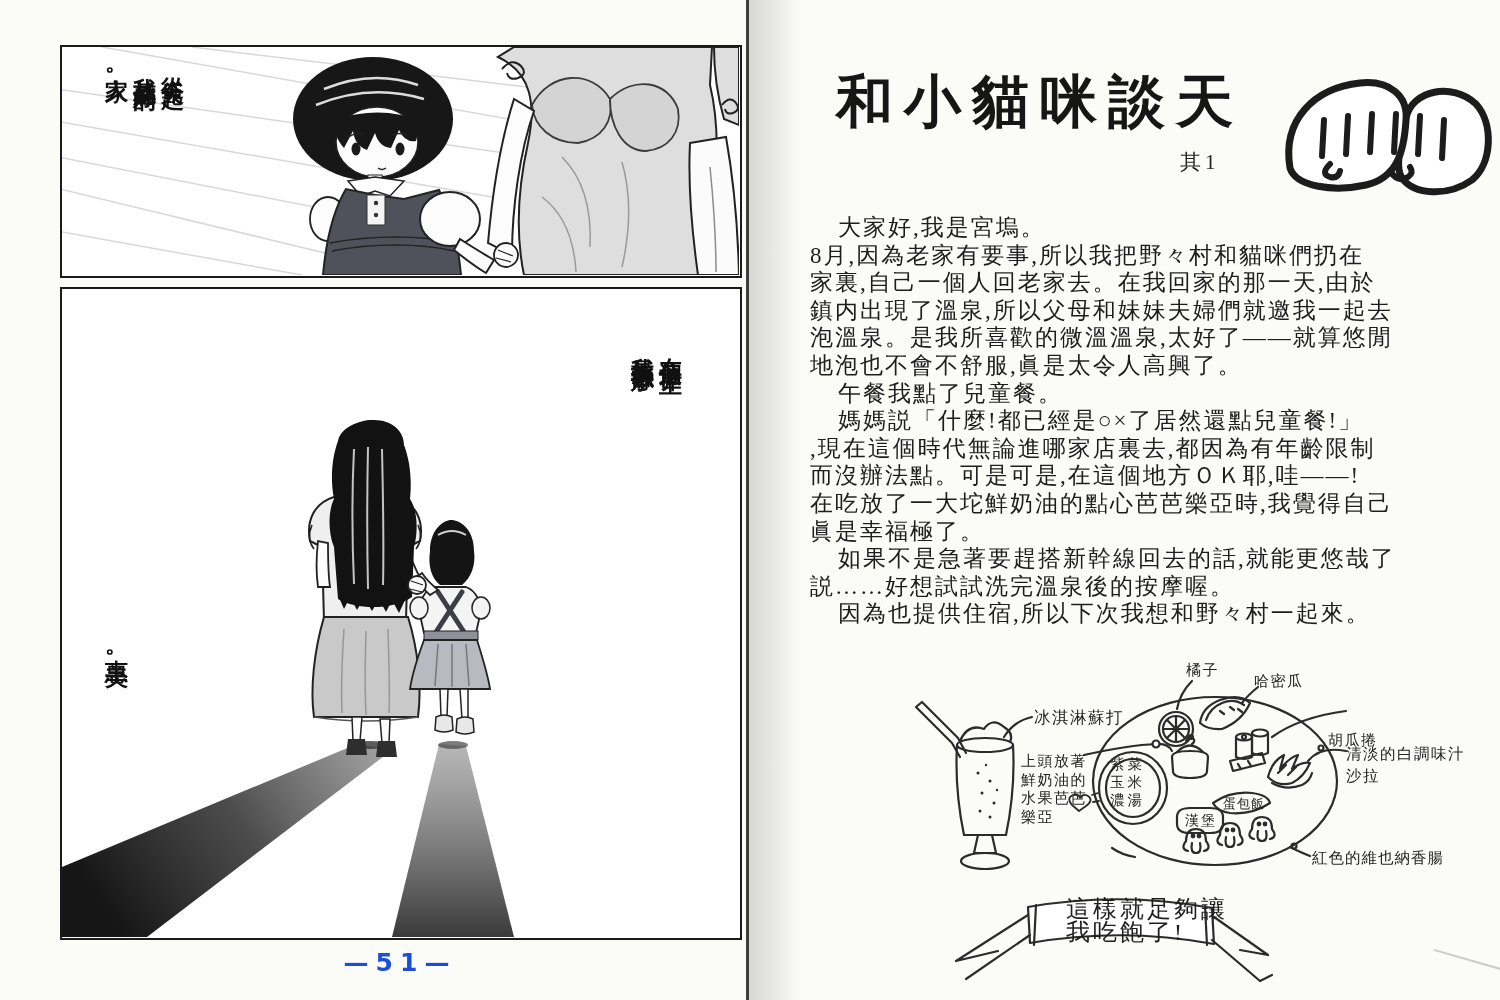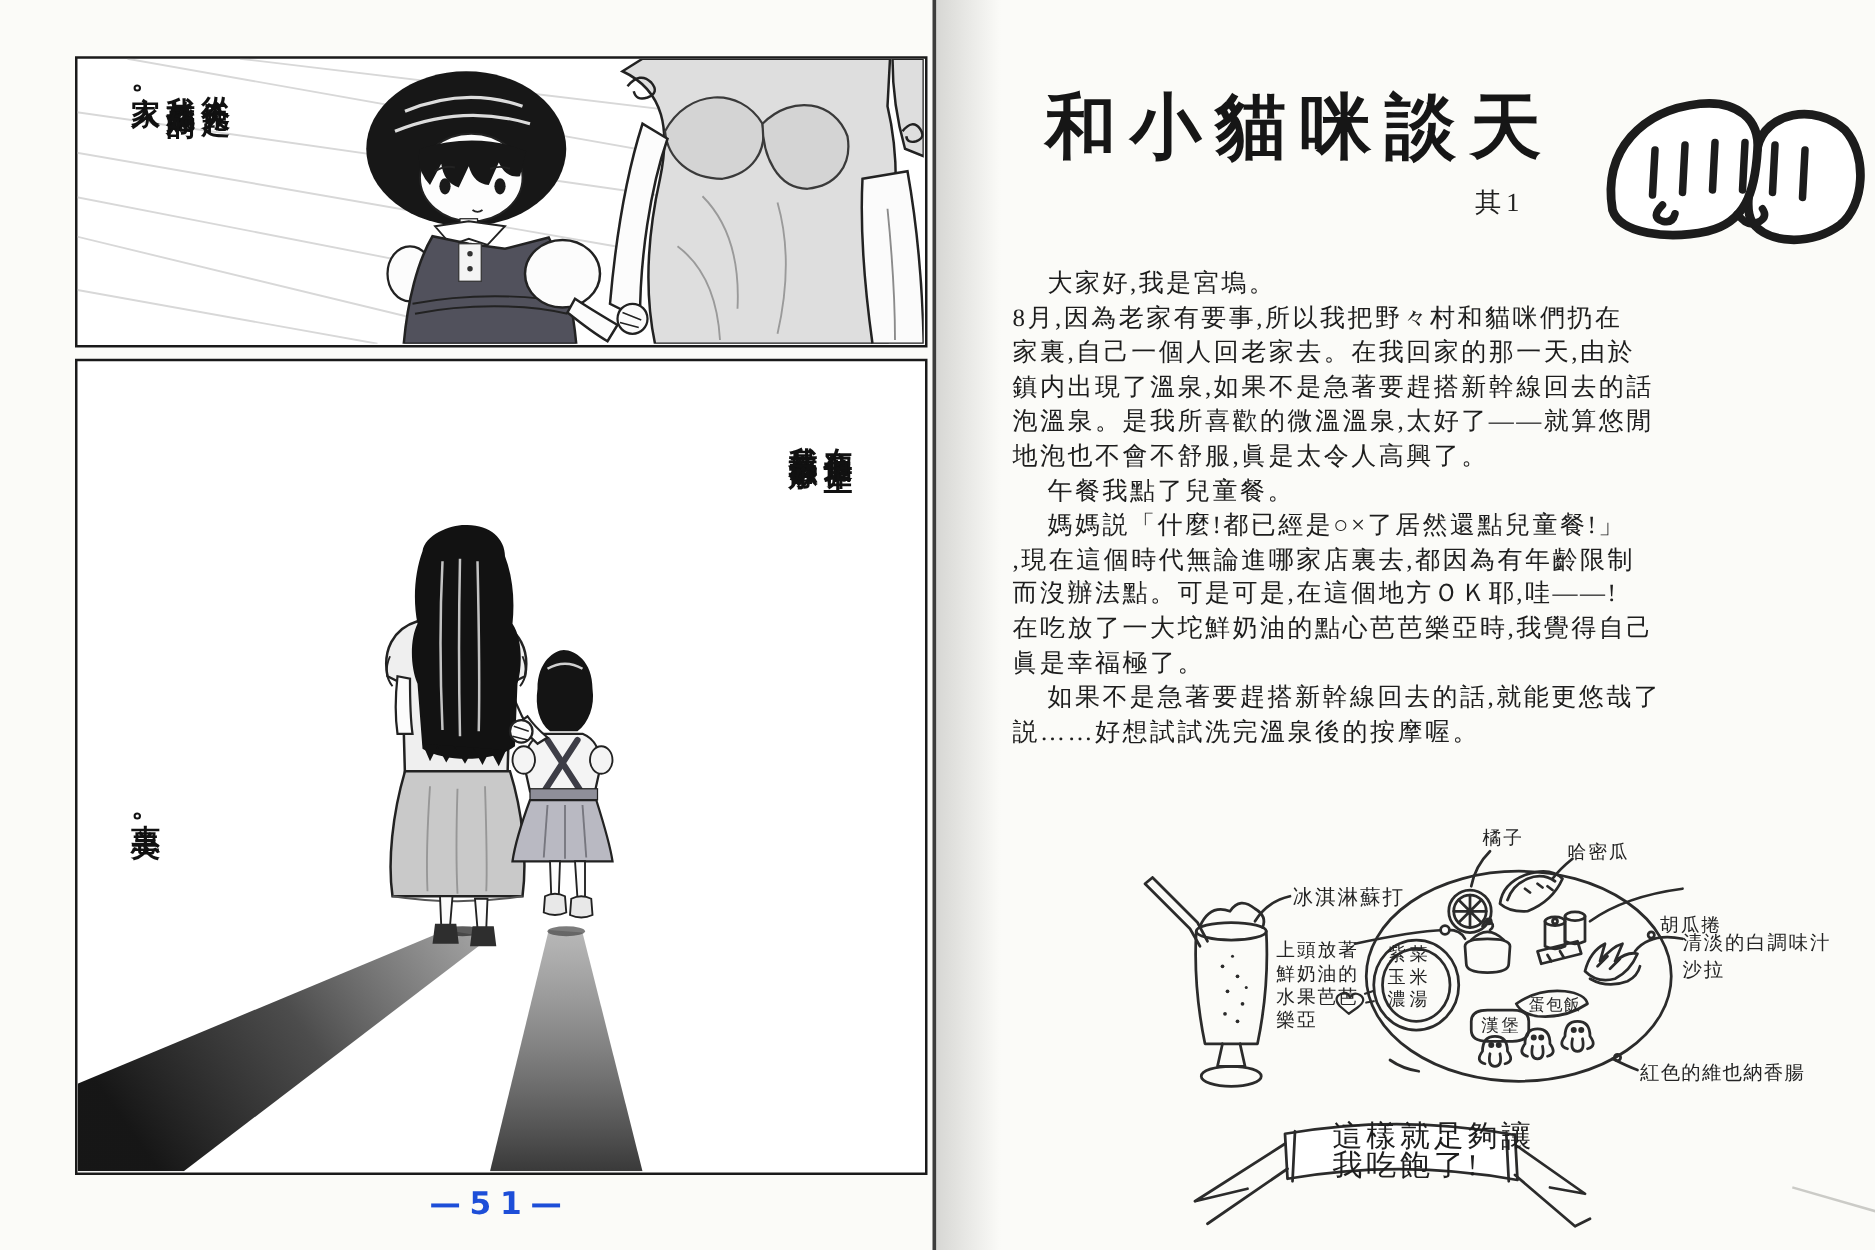--- a/index.html
+++ b/index.html
@@ -35,21 +35,21 @@
   .gutter-shade{left:749px;top:0;width:52px;height:1000px;
     background:linear-gradient(90deg,rgba(185,185,182,.55),rgba(255,255,255,0));}
   .corner-curl{left:1432px;top:962px;width:95px;height:2px;background:#cbcbc7;transform:rotate(16deg);}
   
   .essay-title{
     left:836px;top:64px;font-size:57px;font-weight:900;letter-spacing:11px;color:#161616;
   }
   .essay-chapter{left:1180px;top:148px;font-size:21px;letter-spacing:4px;color:#222;}
   .essay-body{left:810px;top:214px;width:610px;}
   .essay-line{
-    font-size:20px;line-height:27.6px;letter-spacing:2px;white-space:nowrap;color:#1d1d1d;
+    font-size:23px;line-height:27.6px;letter-spacing:2px;white-space:nowrap;color:#1d1d1d;
   }
   .essay-line.indent{padding-left:28px;}
   
   .illo{left:900px;top:645px;width:600px;height:355px;}
   .illo svg{position:absolute;left:0;top:0;}
   .illo-label{position:absolute;font-size:15px;color:#242424;letter-spacing:1.5px;white-space:nowrap;}
   .lbl-soda{left:134px;top:62px;font-size:16.5px;}
   .lbl-bavarois{left:121px;top:107px;line-height:18.5px;font-size:15px;}
   .lbl-tangerine{left:286px;top:16px;}
   .lbl-melon{left:354px;top:27px;}
@@ -248,31 +248,32 @@
       <line x1="172" y1="52" x2="170" y2="90"></line>
       <path d="M58,96 q-10,10 0,13 q8,2 10,-6"></path>
       <path d="M118,103 q8,12 18,6 q6,-4 2,-10"></path>
     </g>
   </svg>
 
   <div class="abs essay-body">
     <div class="essay-line indent">大家好,我是宮塢。</div>
     <div class="essay-line">8月,因為老家有要事,所以我把野々村和貓咪們扔在</div>
     <div class="essay-line">家裏,自己一個人回老家去。在我回家的那一天,由於</div>
-    <div class="essay-line">鎮内出現了溫泉,如果不是急著要趕搭新幹線回去的話</div>
+    <div class="essay-line">鎮内出現了溫泉,所以父母和妹妹夫婦們就邀我一起去</div>
     <div class="essay-line">泡溫泉。是我所喜歡的微溫溫泉,太好了——就算悠閒</div>
     <div class="essay-line">地泡也不會不舒服,眞是太令人高興了。</div>
     <div class="essay-line indent">午餐我點了兒童餐。</div>
     <div class="essay-line indent">媽媽説「什麼!都已經是○×了居然還點兒童餐!」</div>
     <div class="essay-line">,現在這個時代無論進哪家店裏去,都因為有年齡限制</div>
     <div class="essay-line">而沒辦法點。可是可是,在這個地方ＯＫ耶,哇——!</div>
     <div class="essay-line">在吃放了一大坨鮮奶油的點心芭芭樂亞時,我覺得自己</div>
     <div class="essay-line">眞是幸福極了。</div>
     <div class="essay-line indent">如果不是急著要趕搭新幹線回去的話,就能更悠哉了</div>
     <div class="essay-line">説……好想試試洗完溫泉後的按摩喔。</div>
+    <div class="essay-line indent">因為也提供住宿,所以下次我想和野々村一起來。</div>
   </div>
 
   <div class="abs illo">
     <svg width="600" height="355" viewBox="0 0 600 355">
       <g fill="none" stroke="#2b2b2b" stroke-width="2.2" stroke-linecap="round" stroke-linejoin="round">
 
         <g>
           <path d="M16,62 L52,98 M22,57 L58,93 M16,62 L22,57 M52,98 L60,112 M58,93 L66,108"></path>
           <ellipse cx="85" cy="100" rx="28" ry="7"></ellipse>
           <path d="M60,96 Q68,78 84,84 Q92,72 104,82 Q114,88 110,97"></path>

